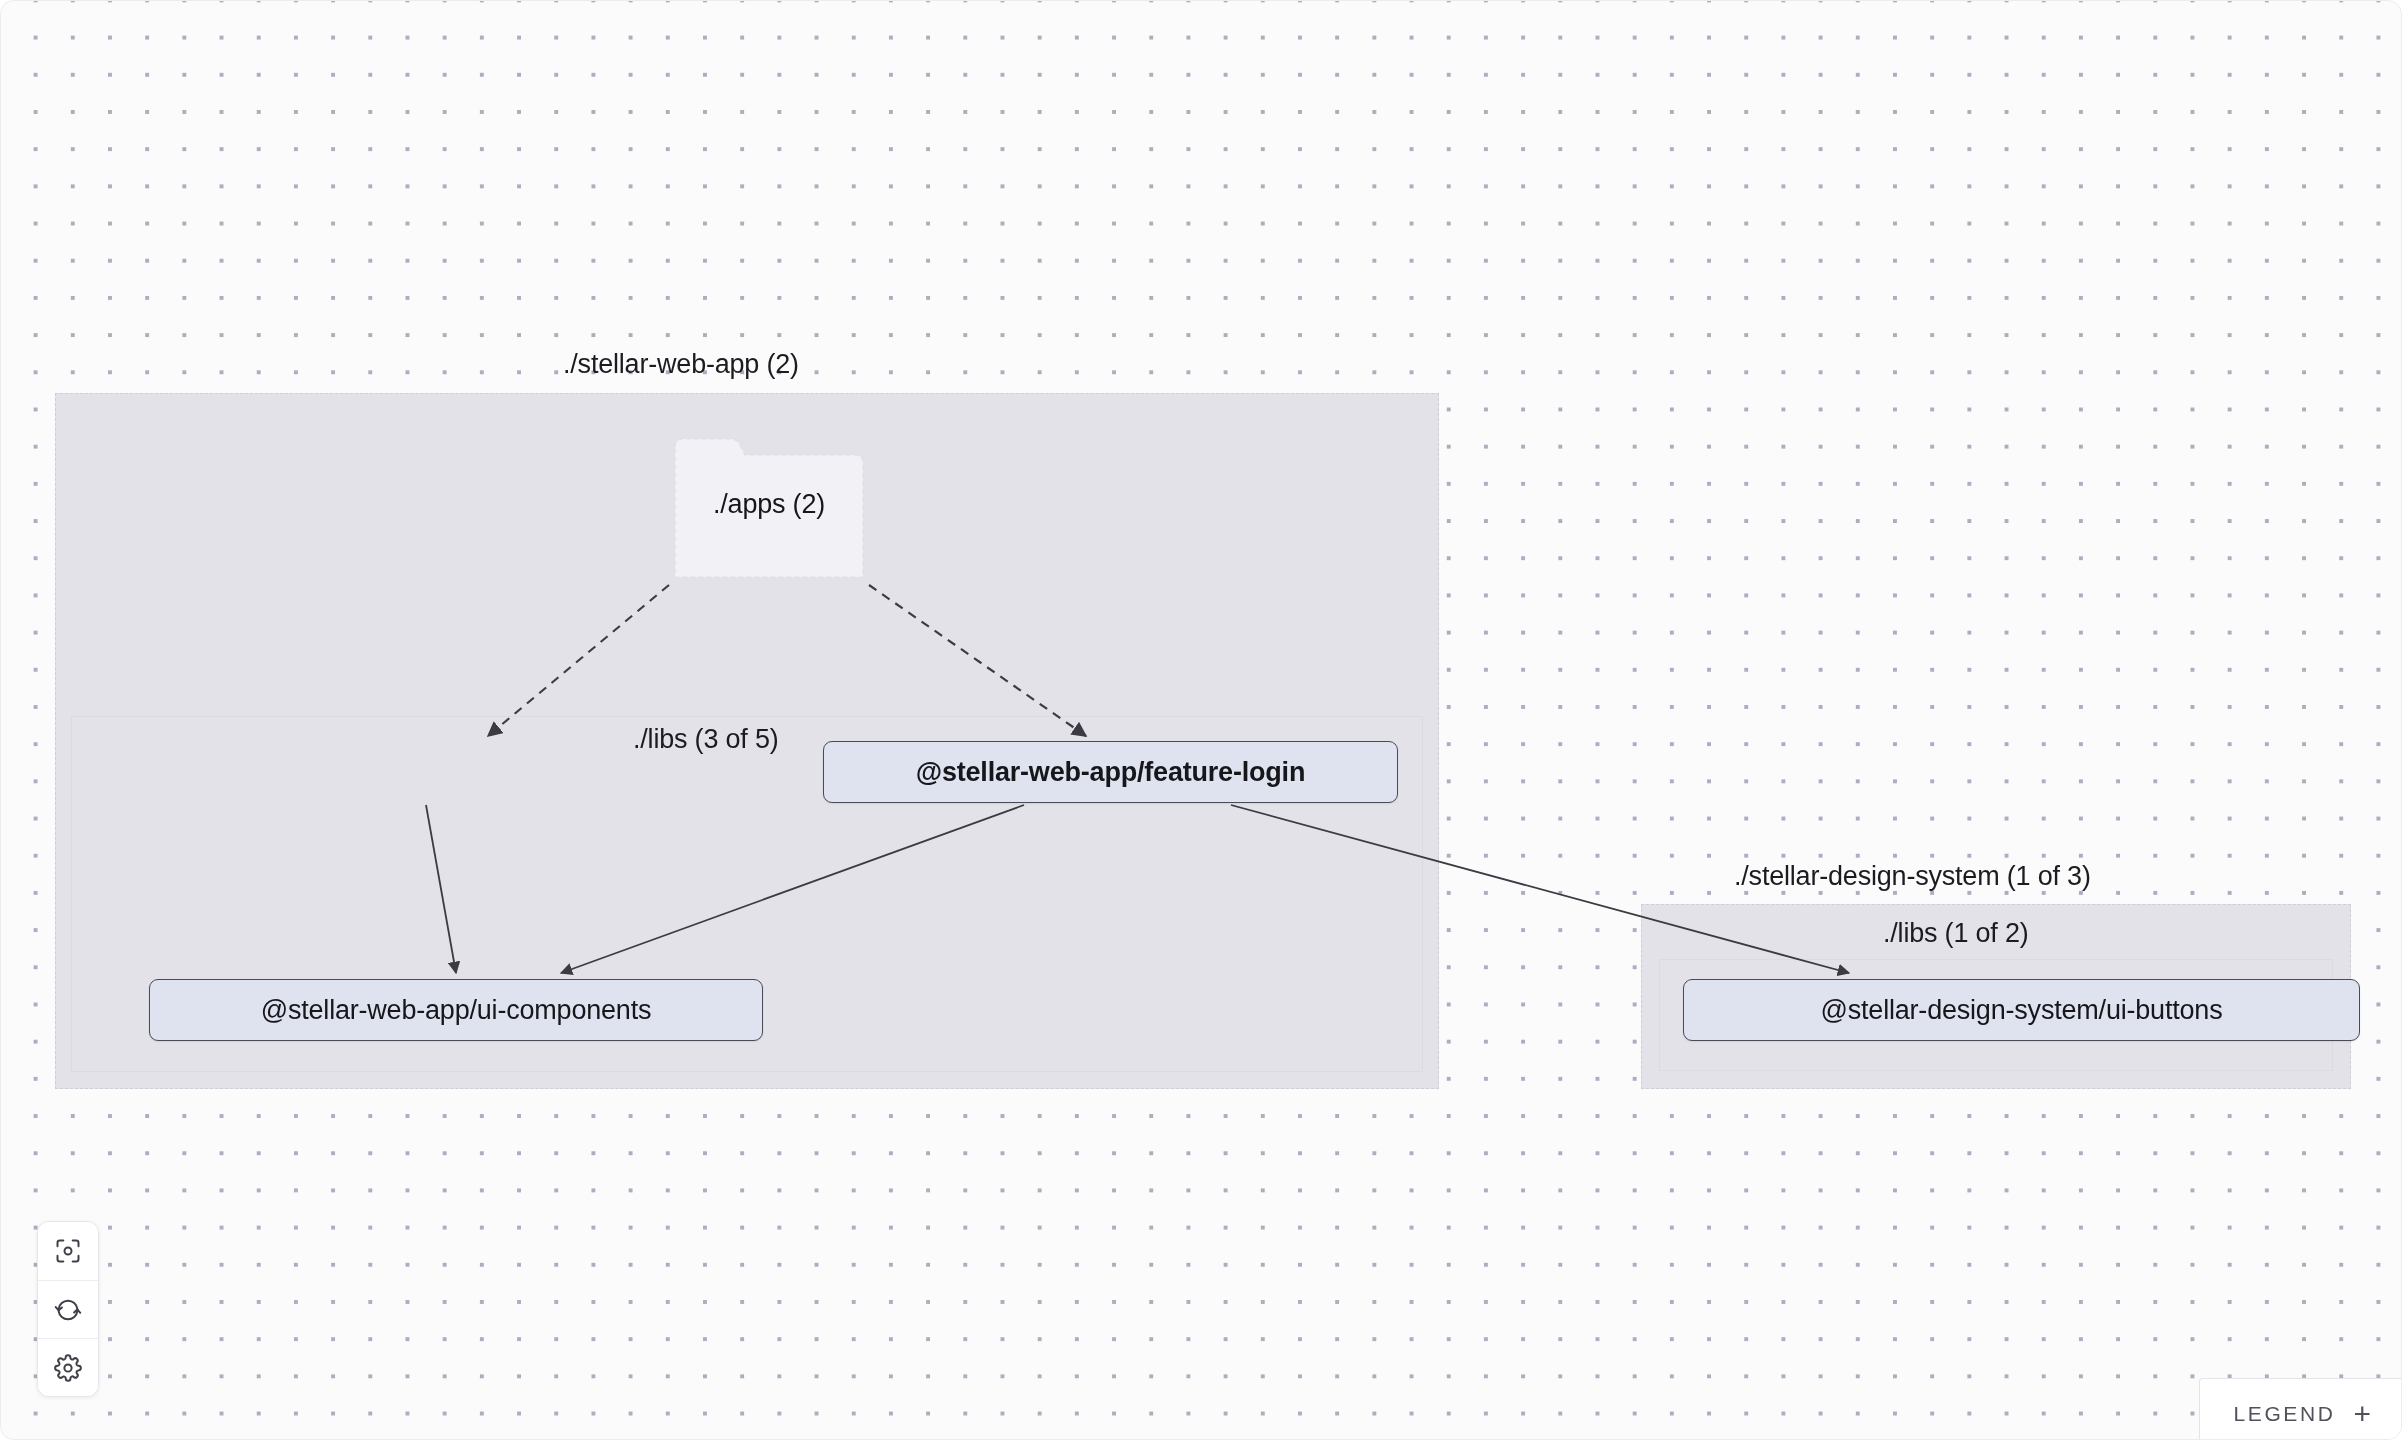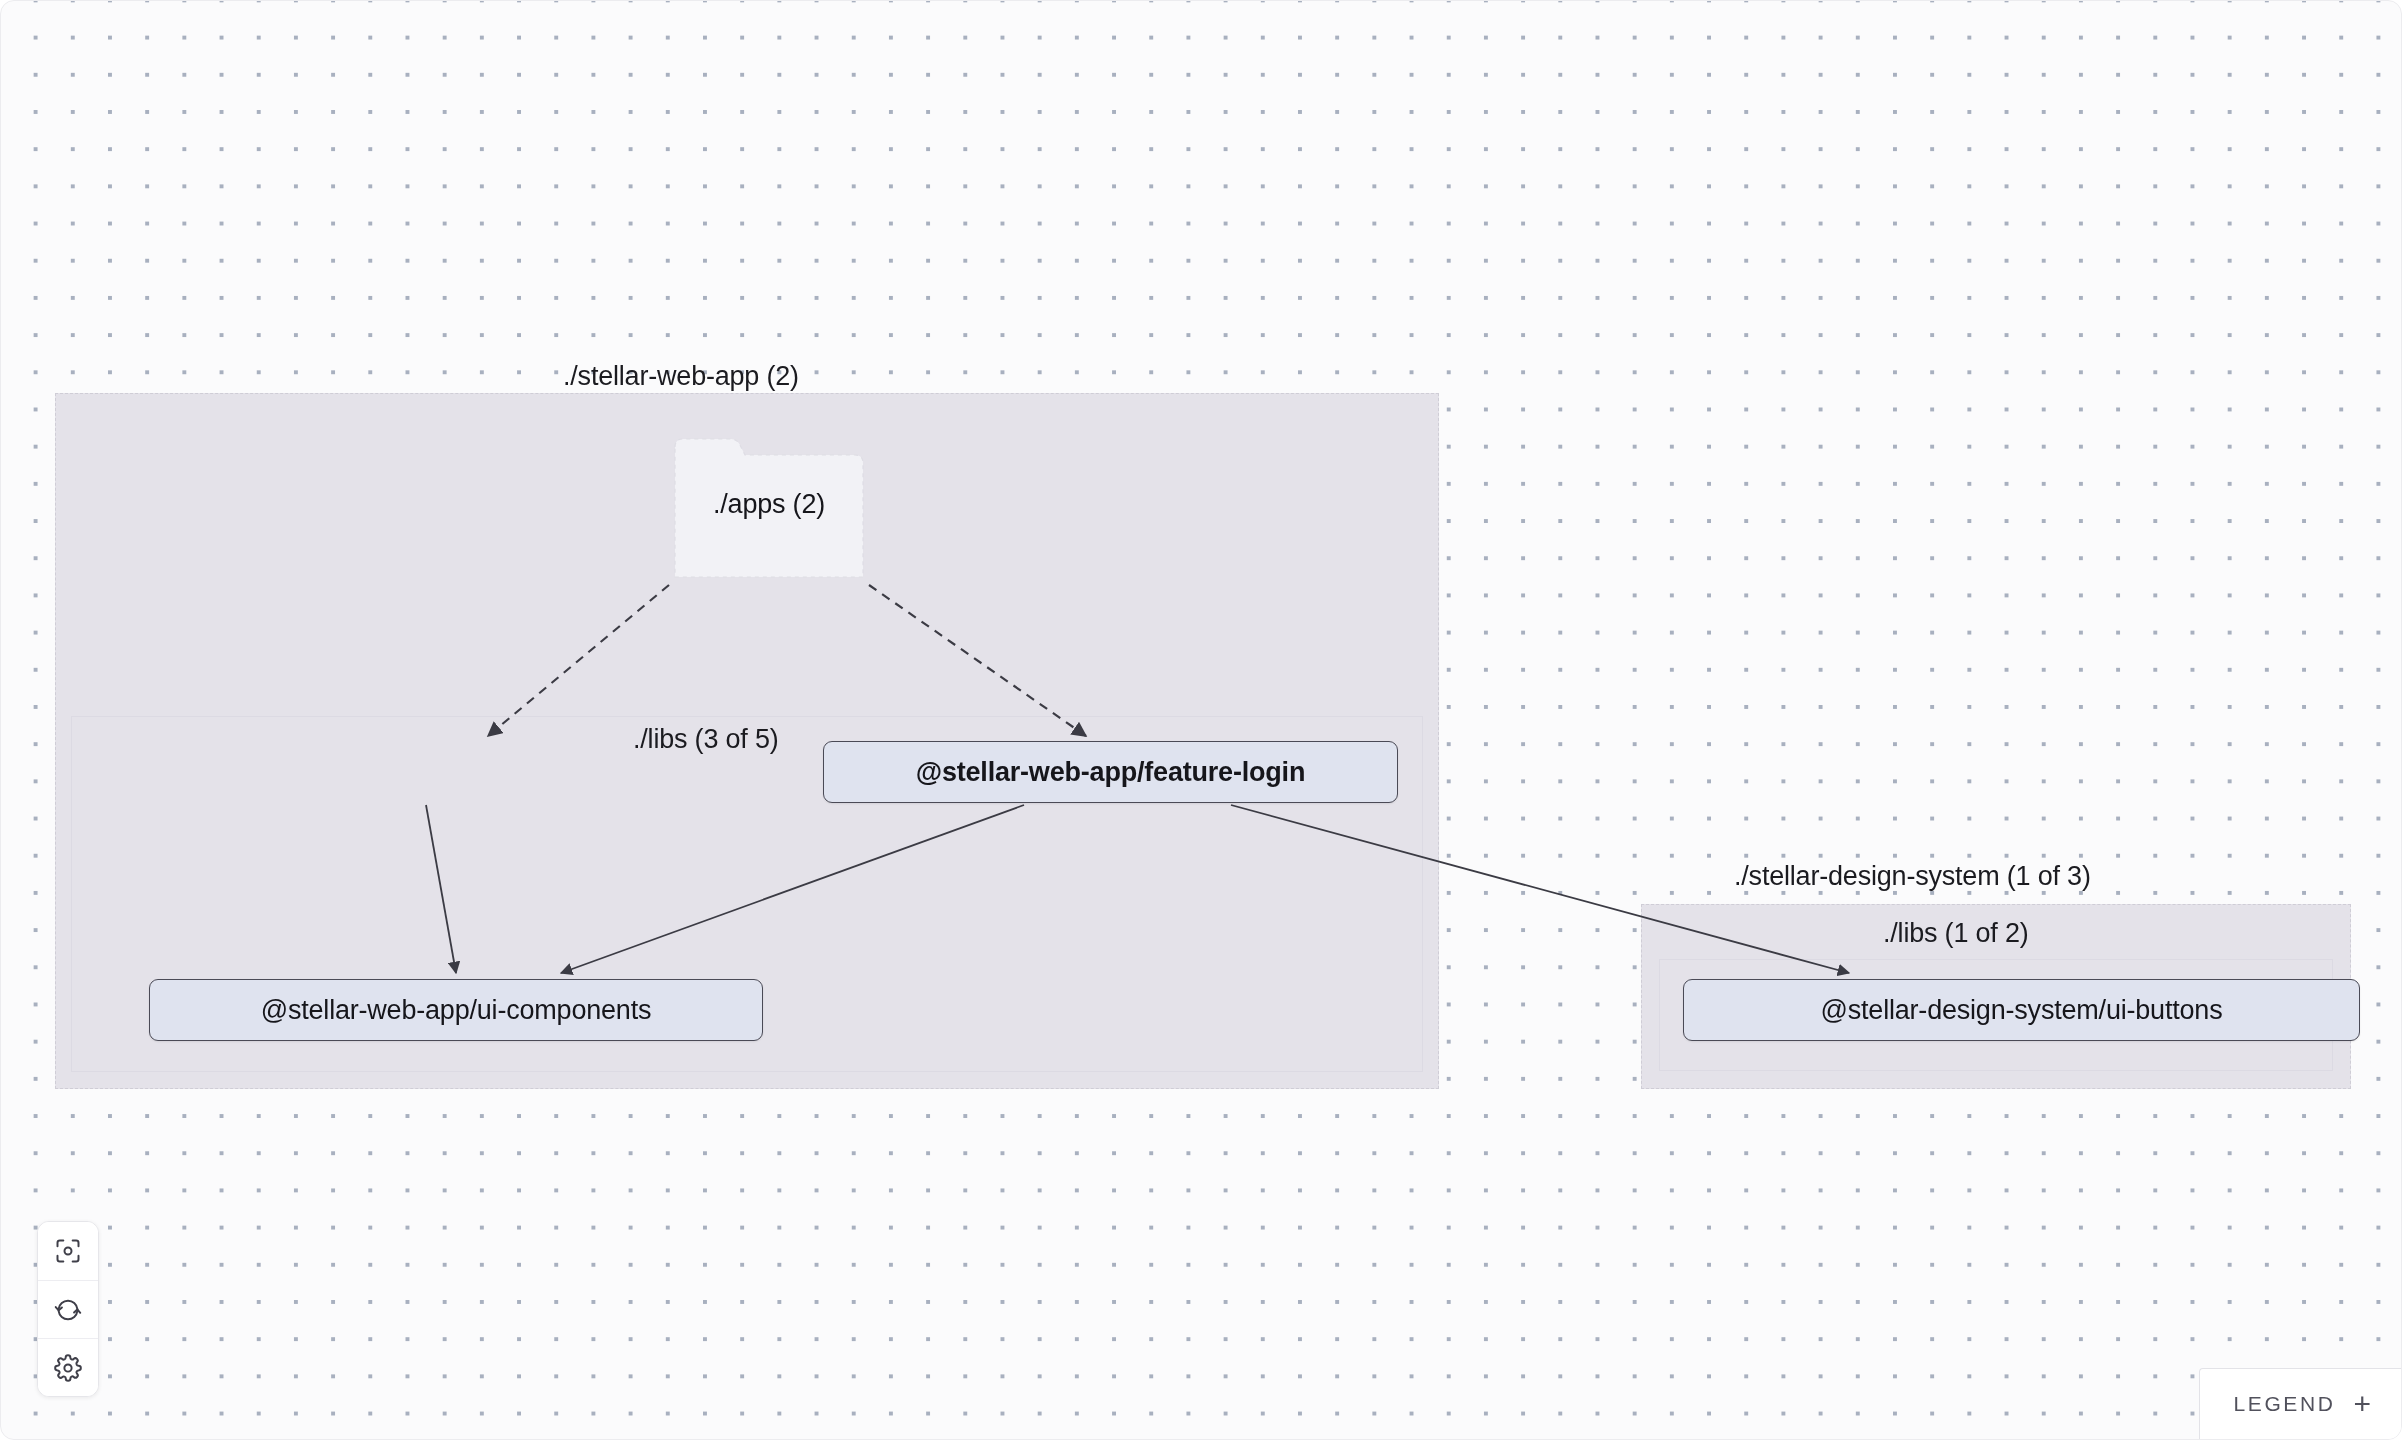--- a/index.html
+++ b/index.html
@@ -112,21 +112,21 @@
 
   
   #legend {
     position: absolute;
     right: 0;
     bottom: 0;
     background: #ffffff;
     border-top: 1px solid #e3e3e8;
     border-left: 1px solid #e3e3e8;
     border-top-left-radius: 4px;
-    padding: 20px 30px 20px 34px;
+    padding: 20px 30px 10px 34px;
     display: flex;
     align-items: center;
     gap: 18px;
     cursor: pointer;
     justify-content: flex-end;
   }
   #legend .legend-text {
     font-size: 21px;
     letter-spacing: 2.6px;
     color: #51515c;
@@ -137,21 +137,21 @@
     line-height: 1;
     font-weight: 300;
   }
 </style>
 </head>
 <body>
 
 <div id="canvas">
 
   <div class="group" style="left:54px; top:392px; width:1384px; height:696px;"></div>
-  <div class="group-label" style="left:562px; top:348px;margin-top:12px;">./stellar-web-app (2)</div>
+  <div class="group-label" style="left:562px; top:348px;">./stellar-web-app (2)</div>
 
   <div class="group inner" style="left:70px; top:715px; width:1352px; height:356px;"></div>
   <div class="group-label" style="left:632px; top:723px;">./libs (3 of 5)</div>
 
   <div class="group" style="left:1640px; top:903px; width:710px; height:185px;"></div>
   <div class="group-label" style="left:1733px; top:860px;">./stellar-design-system (1 of 3)</div>
 
   <div class="group inner" style="left:1658px; top:958px; width:674px; height:112px;"></div>
   <div class="group-label" style="left:1882px; top:917px;">./libs (1 of 2)</div>
 

